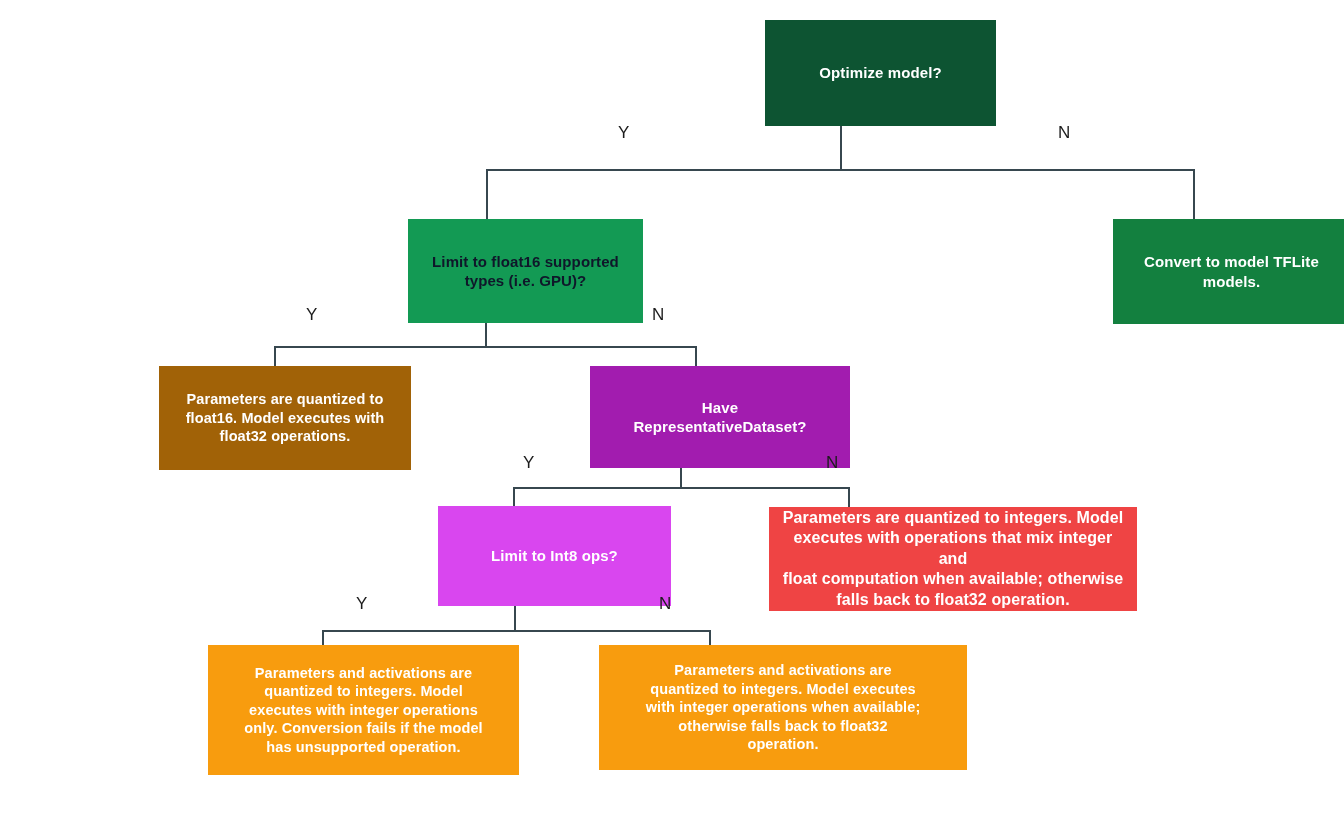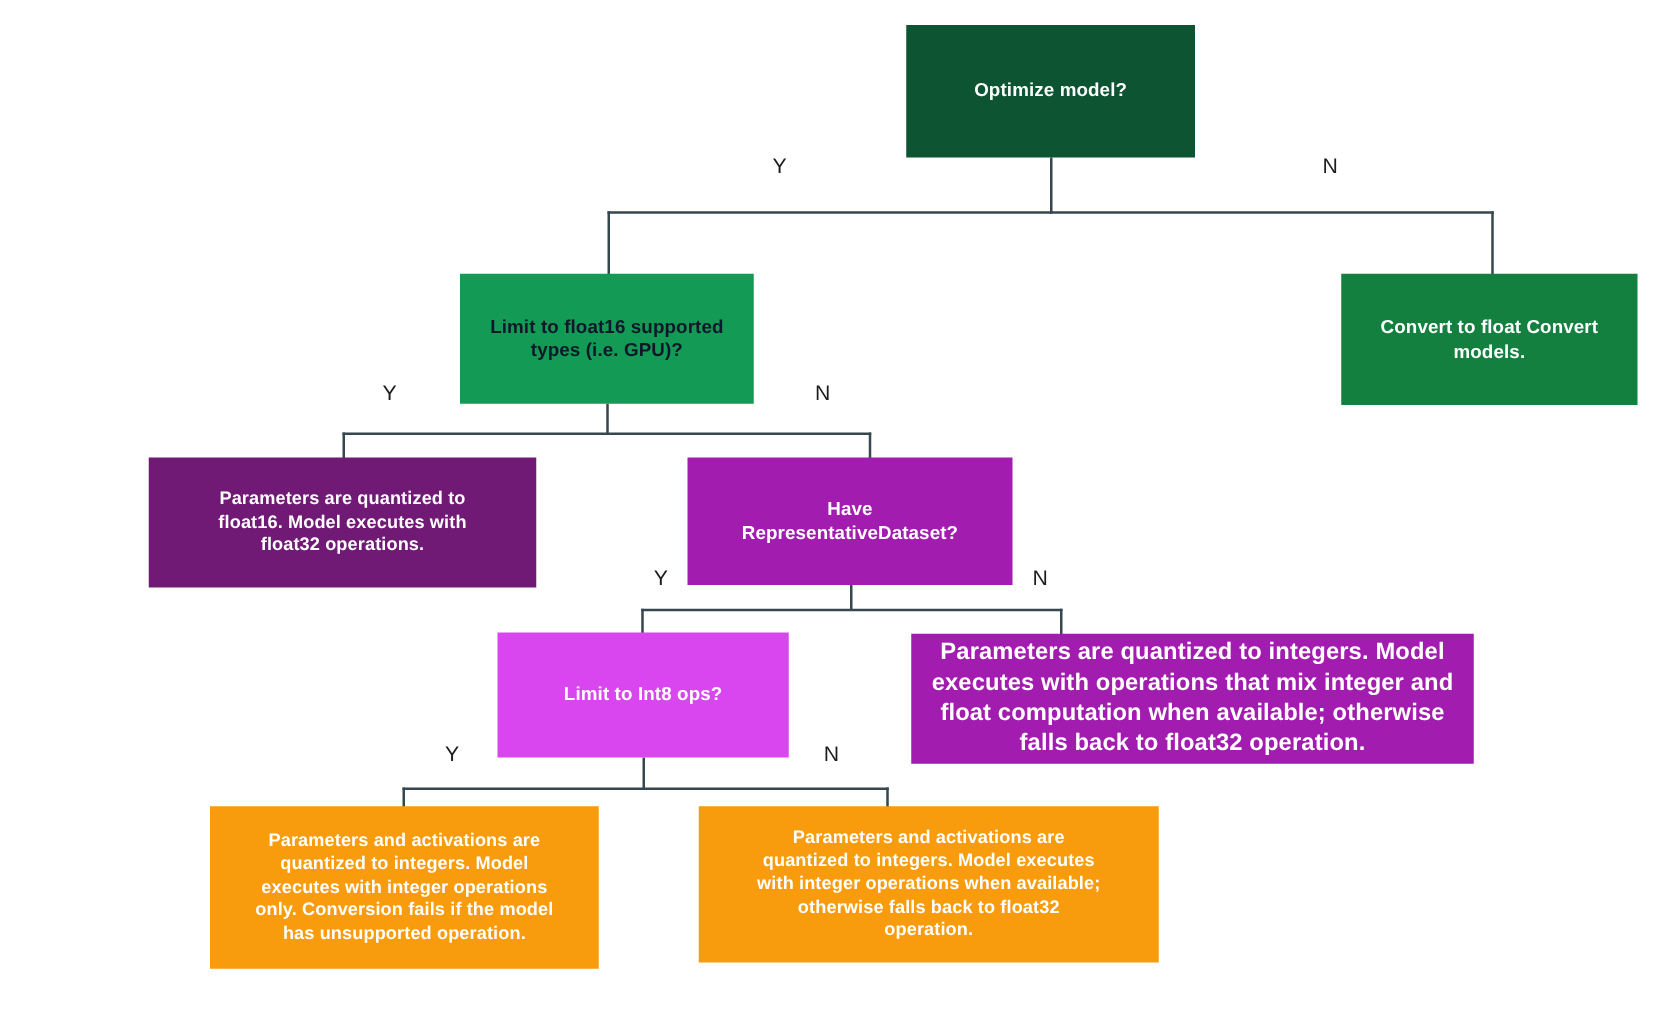--- a/index.html
+++ b/index.html
@@ -20,20 +20,21 @@
     box-sizing: border-box;
     display: flex;
     align-items: center;
     justify-content: center;
     text-align: center;
     color: #ffffff;
     font-weight: bold;
     line-height: 1.28;
     padding: 4px 10px;
     letter-spacing: 0.1px;
+    margin-left: 40px;
   }
   .node-label {
     display: block;
     width: 100%;
     white-space: pre-line;
   }
   .edge-label {
     position: absolute;
     color: #1c1c1c;
     font-family: "Liberation Sans", sans-serif;
@@ -78,36 +79,36 @@
     </div>
   <div id="node-layer">
       <div class="node" style="left: 725px; top: 20px; width: 231px; height: 106px; background: rgb(13, 84, 50); font-size: 15px; color: rgb(255, 255, 255);">
         <span class="node-label">Optimize model?</span>
       </div>
       <div class="node" style="left: 368px; top: 219px; width: 235px; height: 104px; background: rgb(19, 154, 84); font-size: 15px; color: #0f172a;">
         <span class="node-label">Limit to float16 supported
 types (i.e. GPU)?</span>
       </div>
       <div class="node" style="left: 1073px; top: 219px; width: 237px; height: 105px; background: rgb(19, 128, 63); font-size: 15px; color: rgb(255, 255, 255);">
-        <span class="node-label">Convert to float Convert
+        <span class="node-label">Convert to model TFLite
 models.</span>
       </div>
-      <div class="node" style="left: 119px; top: 366px; width: 310px; height: 104px; background: #701a75; font-size: 14.5px; color: rgb(255, 255, 255);">
+      <div class="node" style="left: 119px; top: 366px; width: 252px; height: 104px; background: #a16207; font-size: 14.5px; color: rgb(255, 255, 255);">
         <span class="node-label">Parameters are quantized to
 float16. Model executes with
 float32 operations.</span>
       </div>
       <div class="node" style="left: 550px; top: 366px; width: 260px; height: 102px; background: #a21caf; font-size: 15px; color: rgb(255, 255, 255);">
         <span class="node-label">Have
 RepresentativeDataset?</span>
       </div>
       <div class="node" style="left: 398px; top: 506px; width: 233px; height: 100px; background: #d946ef; font-size: 15px; color: rgb(255, 255, 255);">
         <span class="node-label">Limit to Int8 ops?</span>
       </div>
-      <div class="node" style="left: 729px; top: 507px; width: 450px; height: 104px; background: #a21caf; font-size: 19px; color: rgb(255, 255, 255);">
+      <div class="node" style="left: 729px; top: 507px; width: 368px; height: 104px; background: #ef4444; font-size: 16px; color: rgb(255, 255, 255);">
         <span class="node-label">Parameters are quantized to integers. Model
 executes with operations that mix integer and
 float computation when available; otherwise
 falls back to float32 operation.</span>
       </div>
       <div class="node" style="left: 168px; top: 645px; width: 311px; height: 130px; background: rgb(248, 156, 14); font-size: 14.5px; color: rgb(255, 255, 255);">
         <span class="node-label">Parameters and activations are
 quantized to integers. Model
 executes with integer operations
 only. Conversion fails if the model

